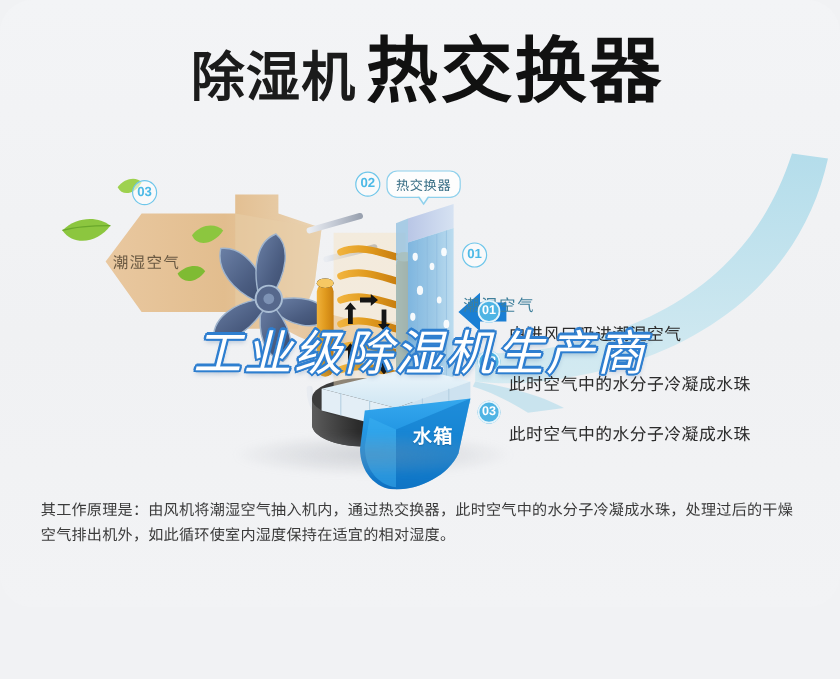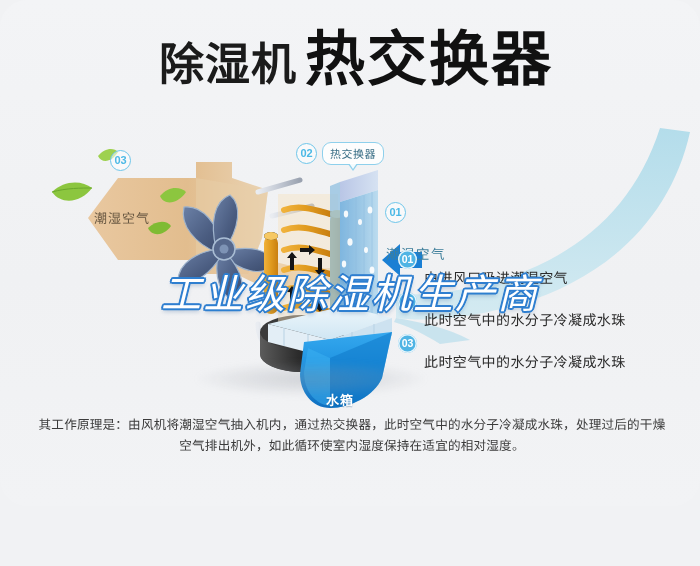--- a/index.html
+++ b/index.html
@@ -139,27 +139,26 @@
   .lbl-01-text {
     position: absolute;
     left: 386px; top: 125px;
     font-size: 13.5px;
     color: #3f7f9b;
     letter-spacing: 1.5px;
   }
 
   .tank-text {
     position: absolute;
-    left: 326px; top: 232px;
-    font-size: 13px;
+    left: 344px; top: 232px;
+    font-size: 16px;
     color: #ffffff;
     letter-spacing: 1px;
     font-weight: bold;
     text-shadow: 0 1px 1px rgba(0,60,110,0.35);
-    margin-top: 40px;
   }
 
   
   .steps {
     position: absolute;
     left: 398px; top: 248px;
     width: 300px;
   }
   .step {
     display: flex;
@@ -217,21 +216,21 @@
     left: 34px; top: 415px;
     width: 636px;
   }
   .copy p {
     margin: 0 0 18px 0;
     font-size: 12.6px;
     line-height: 21px;
     color: #3b3b3b;
     letter-spacing: 0.2px;
   }
-  .copy p:last-child { margin-bottom: 17px; text-align: center; }
+  .copy p:last-child { margin-bottom: 17px; }
 </style>
 </head>
 <body>
 
 <div class="page">
 
   <div class="title-band">
     <div class="title-wrap">
       <span class="title-a">除湿机</span>
       <span class="title-b">热交换器</span>

